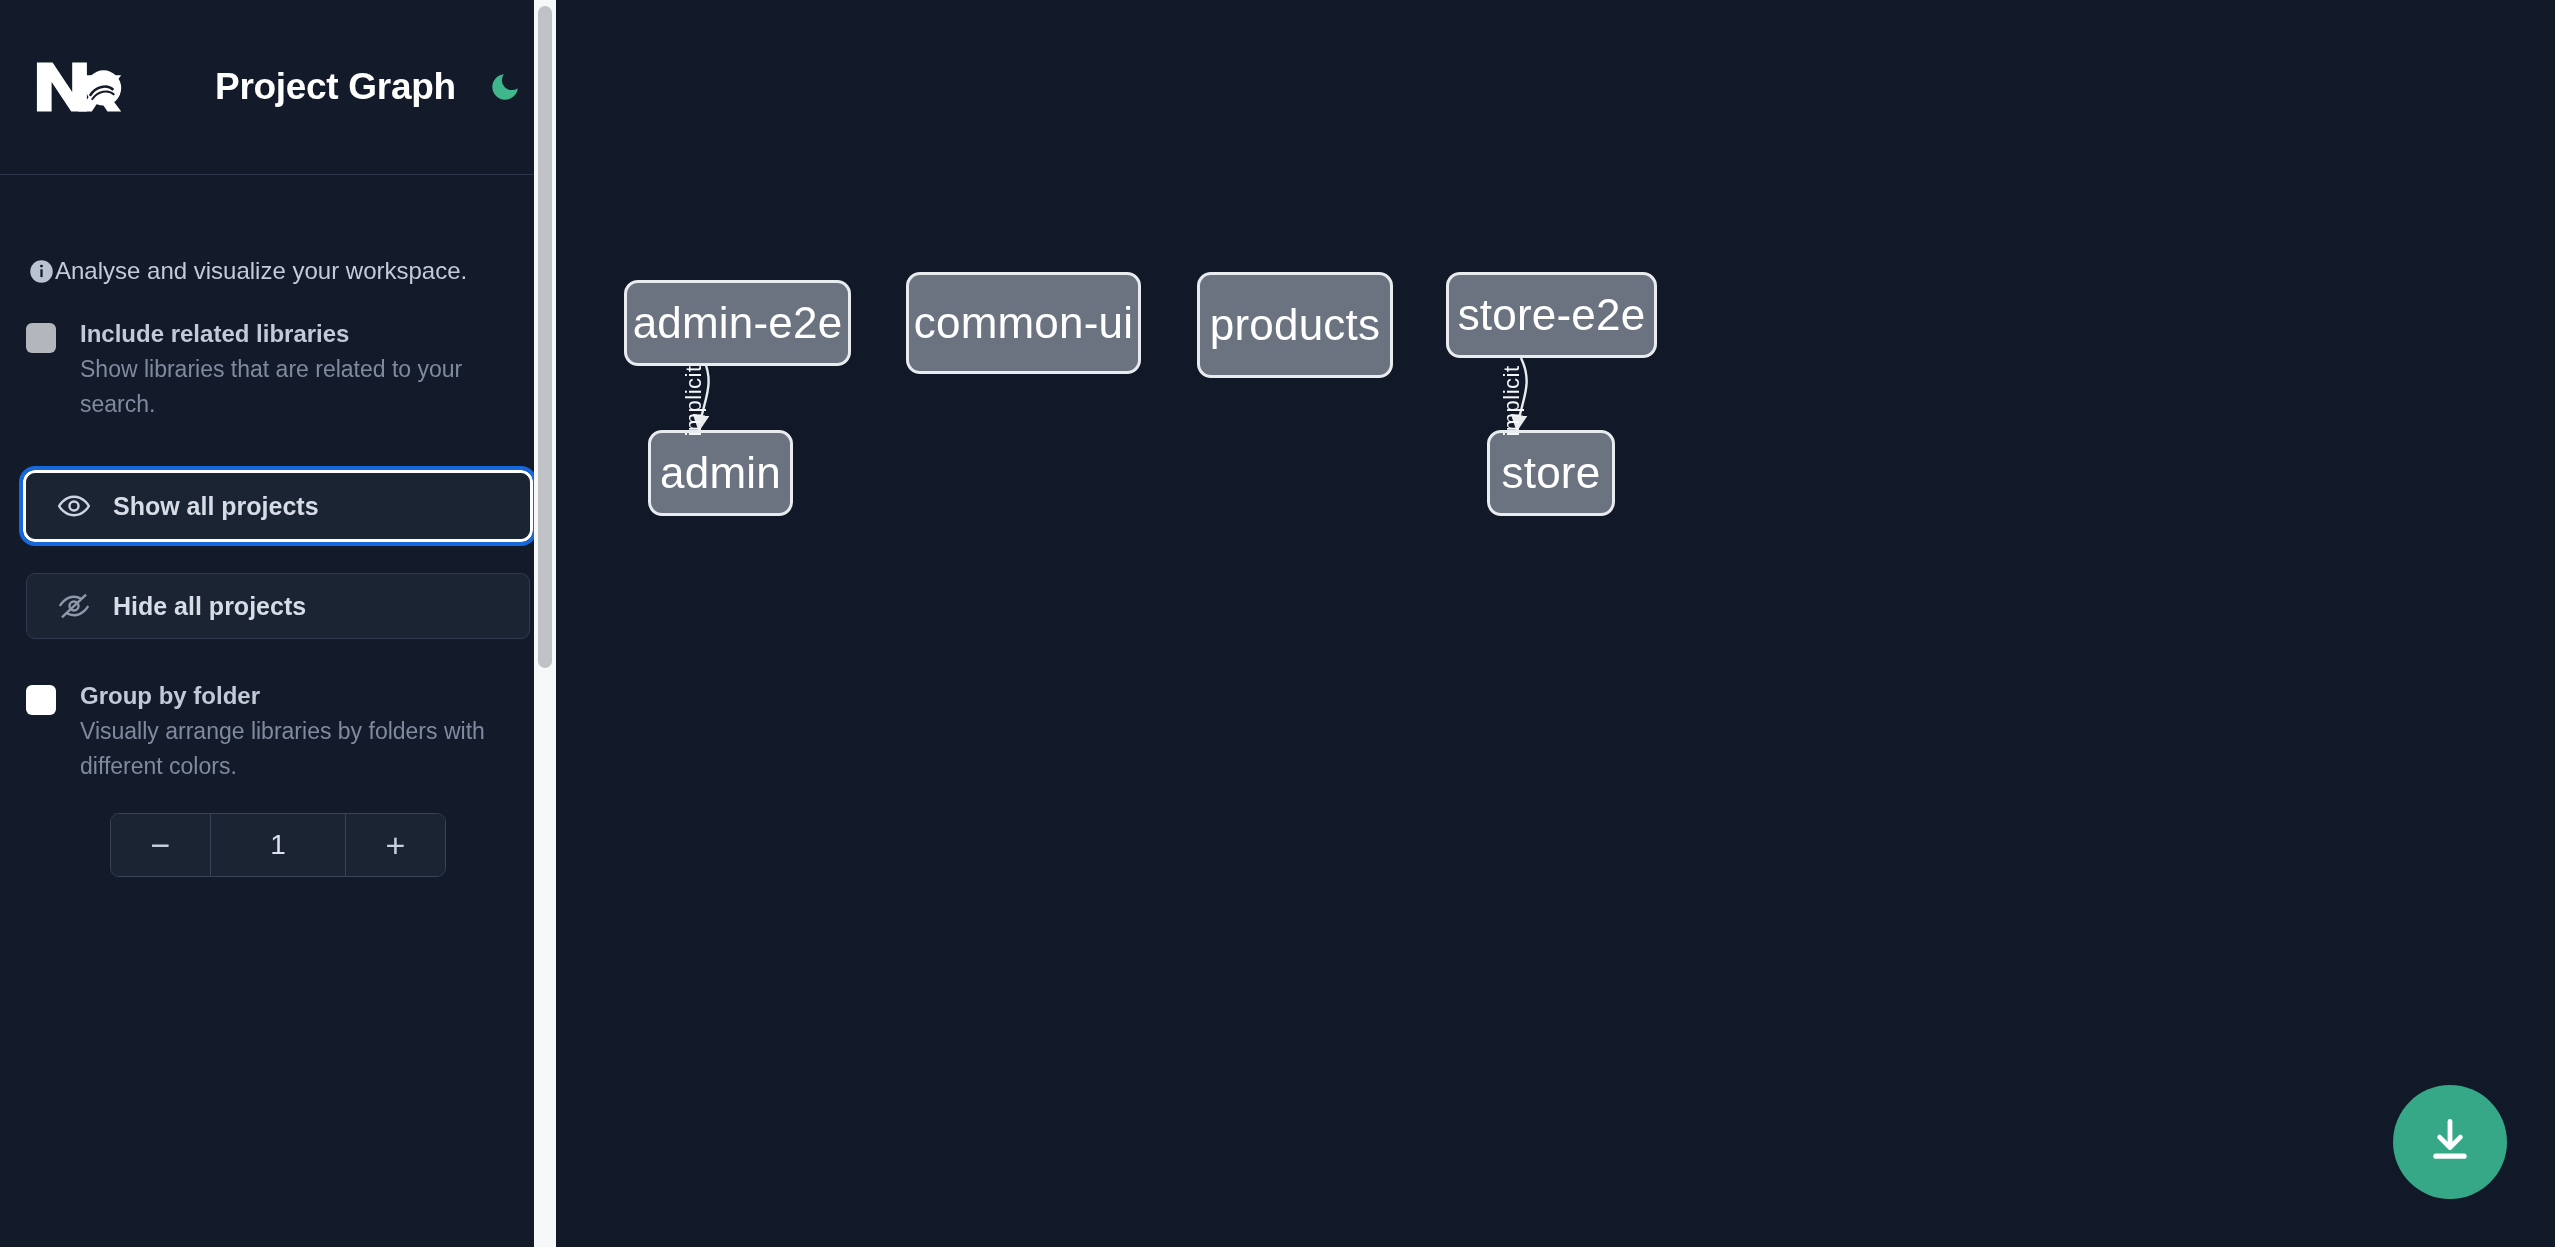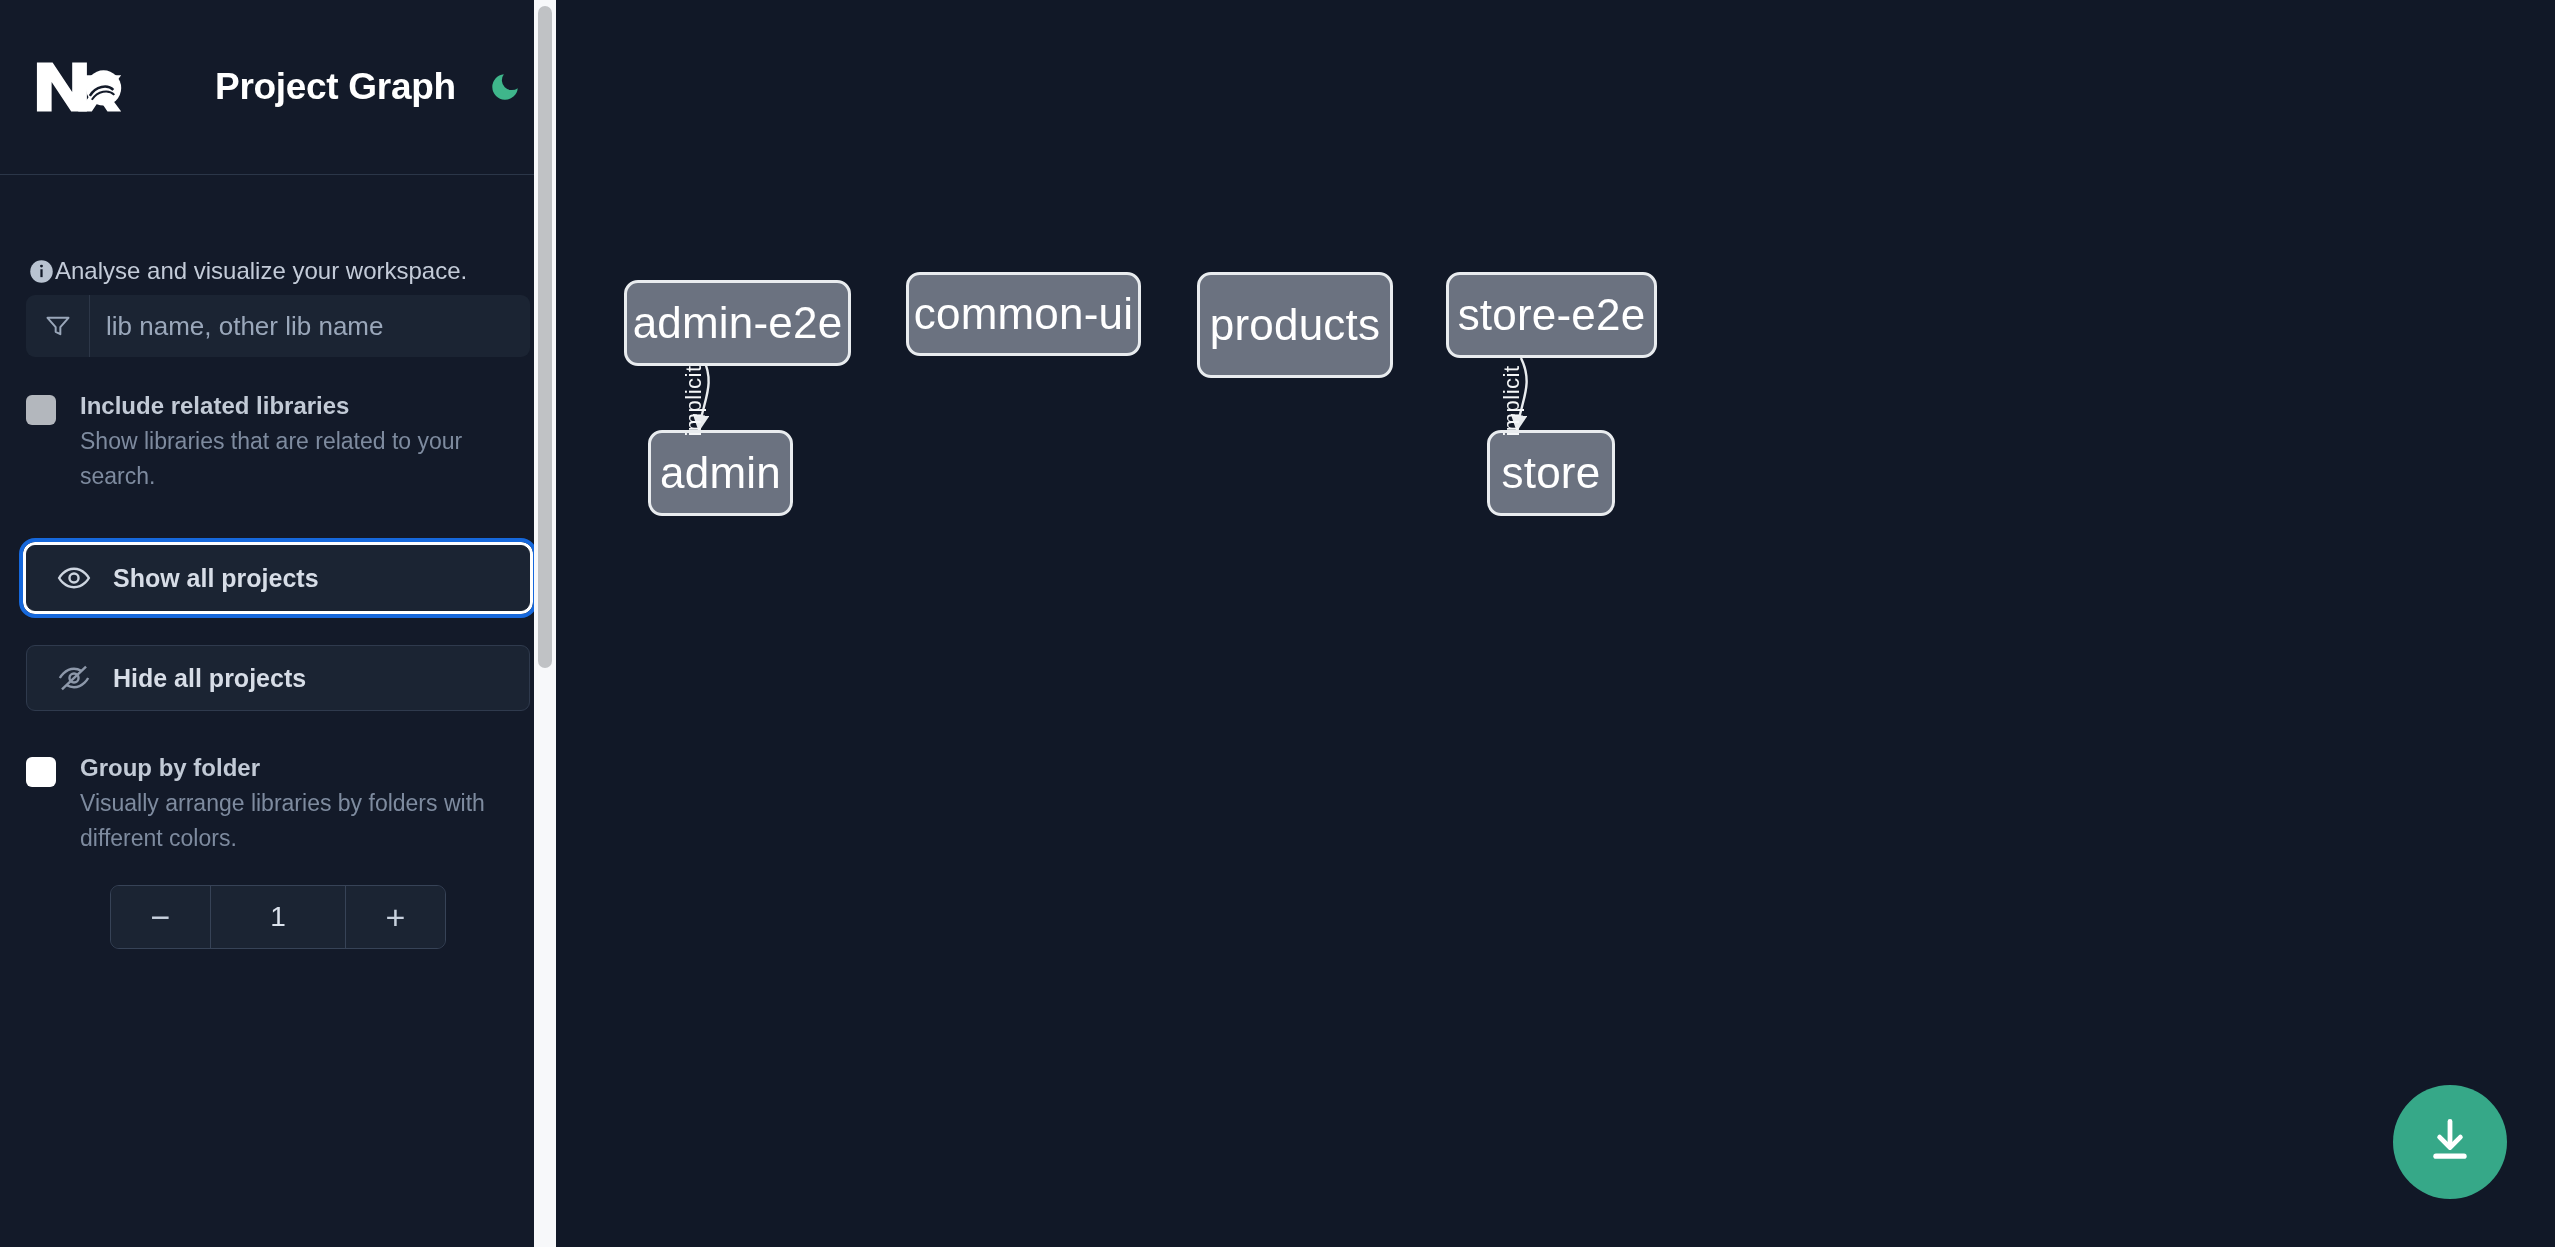--- a/index.html
+++ b/index.html
@@ -208,30 +208,20 @@
         <span class="info-icon">
           <svg width="27" height="27" viewBox="0 0 24 24" xmlns="http://www.w3.org/2000/svg">
             <circle cx="12" cy="12" r="10" fill="#b9c3d1"></circle>
             <rect x="11" y="10" width="2" height="7" fill="#131A29"></rect>
             <circle cx="12" cy="7.2" r="1.3" fill="#131A29"></circle>
           </svg>
         </span>
         <span class="blurb-text">Analyse and visualize your workspace.</span>
       </div>
 
-      <div class="search-row">
-        <div class="search-box">
-          <span class="search-icon-wrap">
-            <svg width="28" height="28" viewBox="0 0 24 24" xmlns="http://www.w3.org/2000/svg">
-              <path d="M3 5h18l-7 8v6l-4-2v-4z" fill="none" stroke="#9aa7ba" stroke-width="1.7" stroke-linejoin="round"></path>
-            </svg>
-          </span>
-          <input class="search-input" type="text" placeholder="lib name, other lib name" style="">
-        </div>
-      </div>
 
       <div class="opt-block">
         <span class="cbx">
           <span class="checkbox disabled"></span>
         </span>
         <span>
           <span class="opt-title">Include related libraries</span>
           <div class="opt-desc">Show libraries that are related to your search.</div>
         </span>
       </div>
@@ -293,21 +283,21 @@
           <path d="M0 0 L10 5 L0 10 z" fill="#e9ecef"></path>
         </marker>
       </defs>
       <path d="M147 358 C 160 385, 147 400, 143 430" stroke="#e9ecef" stroke-width="2.4" fill="none" marker-end="url(#arrow)"></path>
       <path d="M965 358 C 978 385, 965 400, 961 430" stroke="#e9ecef" stroke-width="2.4" fill="none" marker-end="url(#arrow)"></path>
     </svg>
 
     <div class="node" style="left:68px;  top:280px;  width:227px; height:86px;">
       <span>admin-e2e</span>
     </div>
-    <div class="node" style="left:350px; top:272px;  width:235px; height:84px;">
+    <div class="node" style="left:350px; top:272px;  width:235px; height:102px;">
       <span>common-ui</span>
     </div>
     <div class="node" style="left:641px; top:272px;  width:196px; height:106px;">
       <span>products</span>
     </div>
     <div class="node" style="left:890px; top:272px;  width:211px; height:86px;">
       <span>store-e2e</span>
     </div>
     <div class="node" style="left:92px; top:430px;  width:145px; height:86px;">
       <span>admin</span>

